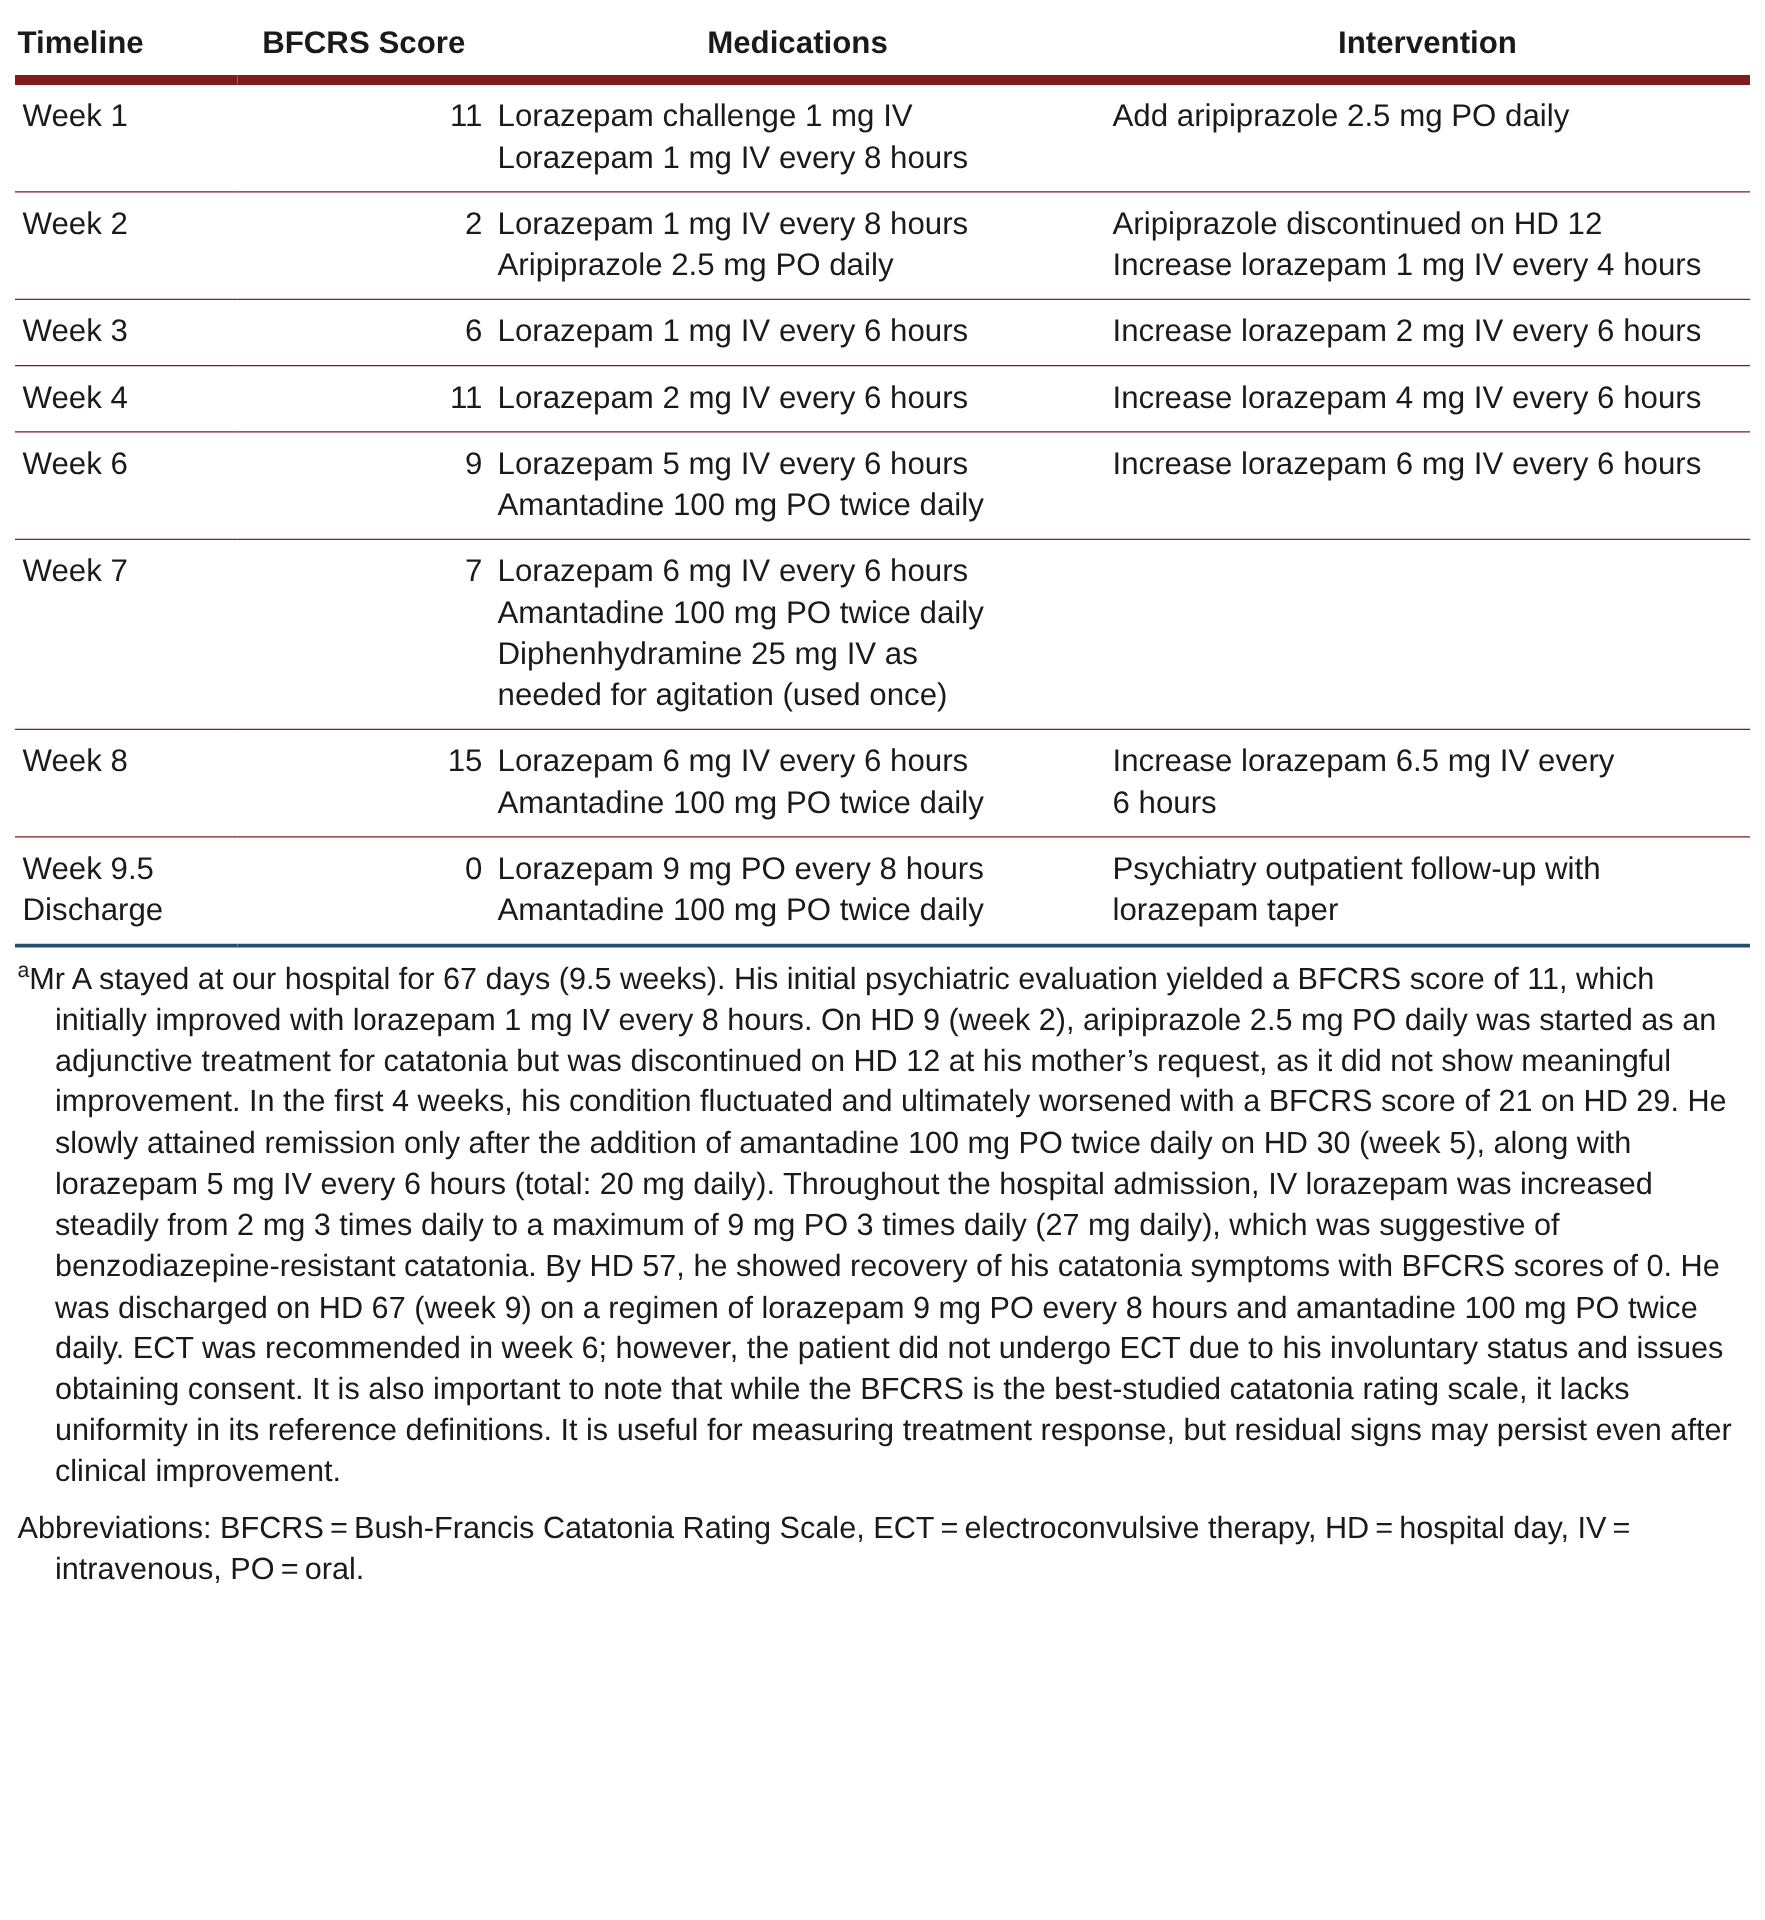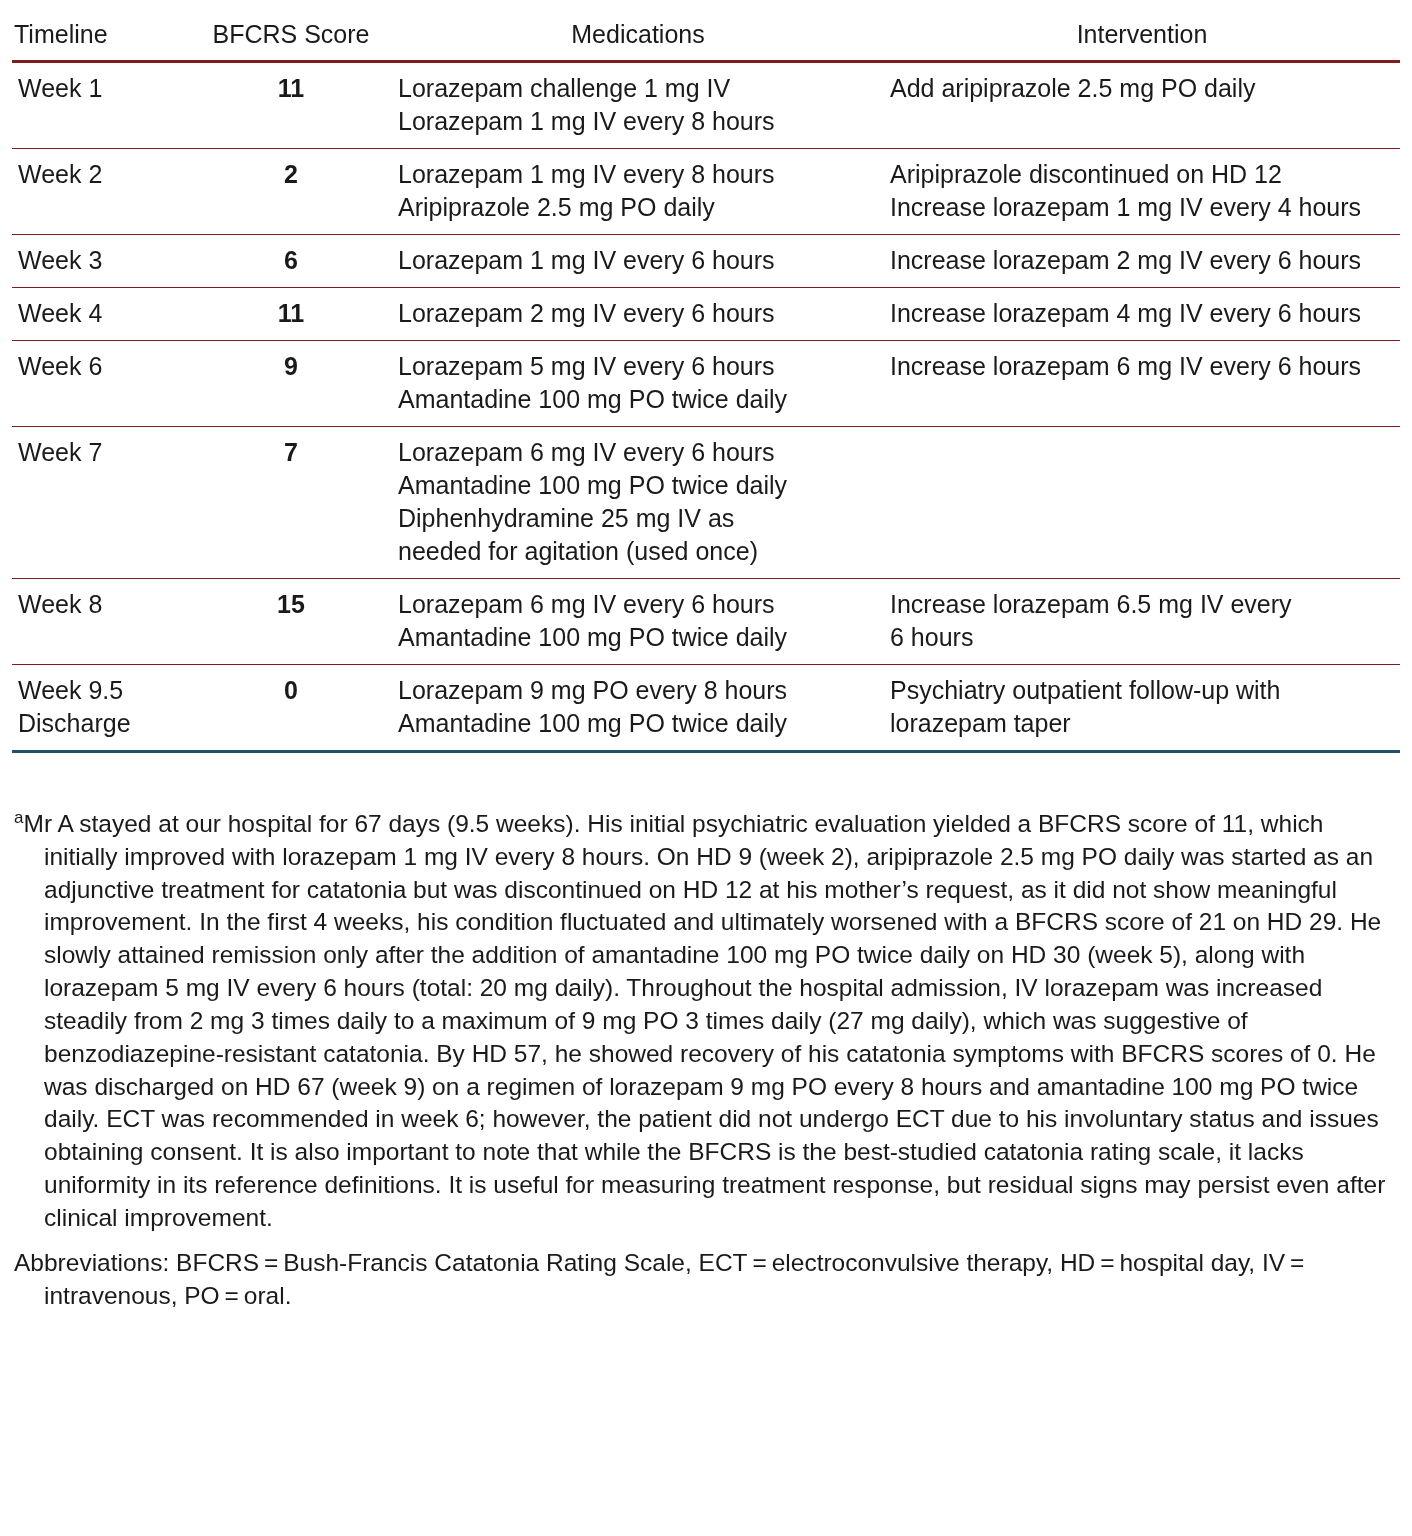--- a/index.html
+++ b/index.html
@@ -30,56 +30,55 @@
     font-size: 17px;
     vertical-align: super;
     line-height: 0;
   }
   table.titration {
     width: 100%;
     border-collapse: collapse;
     table-layout: fixed;
   }
   table.titration th {
-    font-weight: normal;
+    font-weight: bold;
     font-size: 25px;
     padding: 10px 6px 11px 6px;
     text-align: center;
-    border-bottom: 3px solid #7f1d1d;
+    border-bottom: 8px solid #7f1d1d;
   }
   table.titration th.c-timeline { text-align: left; width: 170px; padding-left: 2px;}
   table.titration th.c-score { width: 190px; }
   table.titration th.c-meds { width: 480px; }
   table.titration th.c-interv { text-align: center; }
 
   table.titration td {
     font-size: 25px;
     vertical-align: top;
     padding: 9px 6px 10px 6px;
     border-bottom: 1px solid #7f1d1d;
     line-height: 1.32;
   }
   table.titration tr:last-child td {
     border-bottom: 3px solid #20506b;
   }
   td.c-timeline { text-align: left; padding-left: 2px; white-space: pre-line;}
-  td.c-score { text-align: center; font-weight: bold; }
+  td.c-score { text-align: right; }
   td.c-meds { text-align: left; white-space: pre-line; }
   td.c-interv { text-align: left; white-space: pre-line; }
 
   .footnotes {
     font-size: 24.5px;
     line-height: 1.34;
     padding: 10px 4px 4px 2px;
   }
   .fn-para {
     text-indent: 0;
     padding-left: 30px;
     margin-bottom: 2px;
-    margin-top: 45px;
   }
   .fn-para .fn-first {
     margin-left: -30px;
   }
   .fn-para sup {
     font-size: 17px;
     vertical-align: super;
     line-height: 0;
   }
   .abbrev {

